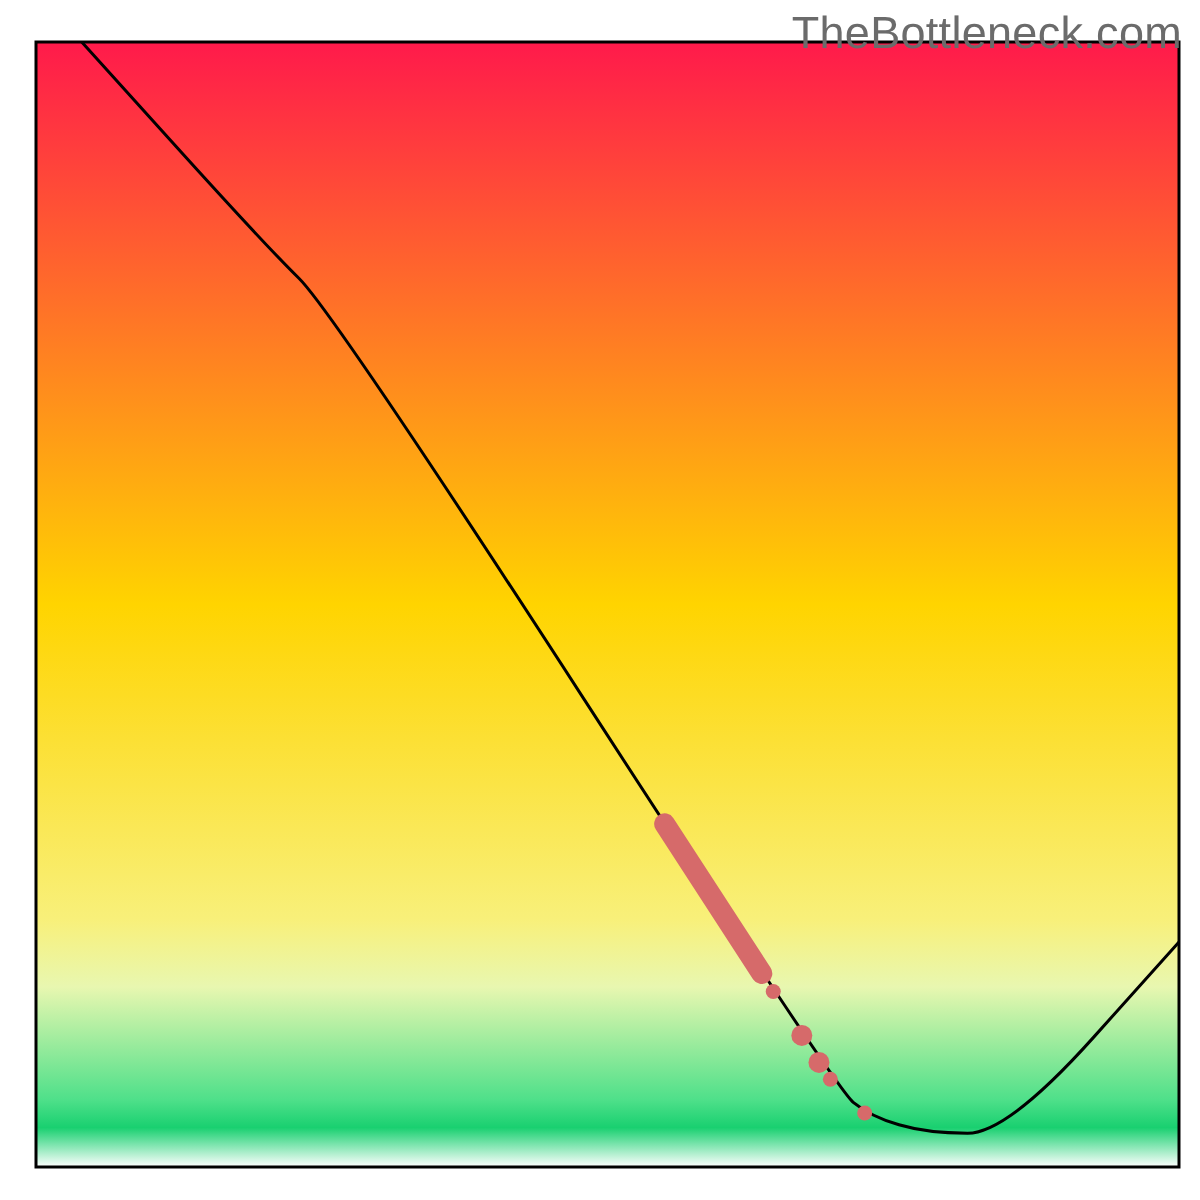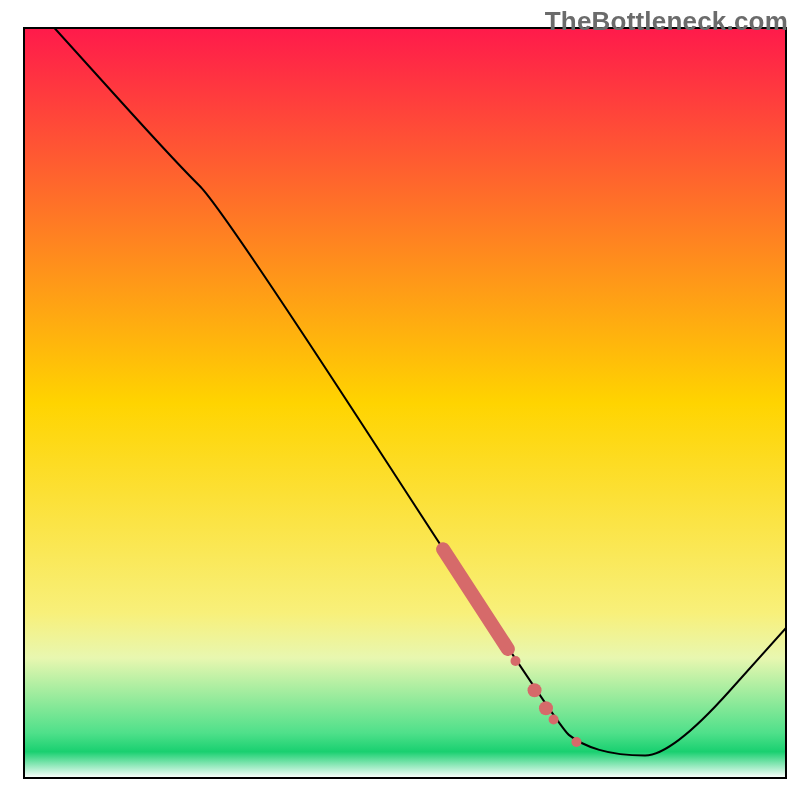--- a/index.html
+++ b/index.html
@@ -16,22 +16,22 @@
     width: 800px;
     height: 800px;
   }
   svg {
     display: block;
   }
   .watermark {
     position: absolute;
     top: 6px;
     right: 12px;
-    font-size: 26px;
-    font-weight: 700;
+    font-size: 30px;
+    font-weight: 400;
     color: #6b6b6b;
     letter-spacing: 0.2px;
     pointer-events: none;
   }
 </style>
 </head>
 <body>
 
 <div class="stage">
 

